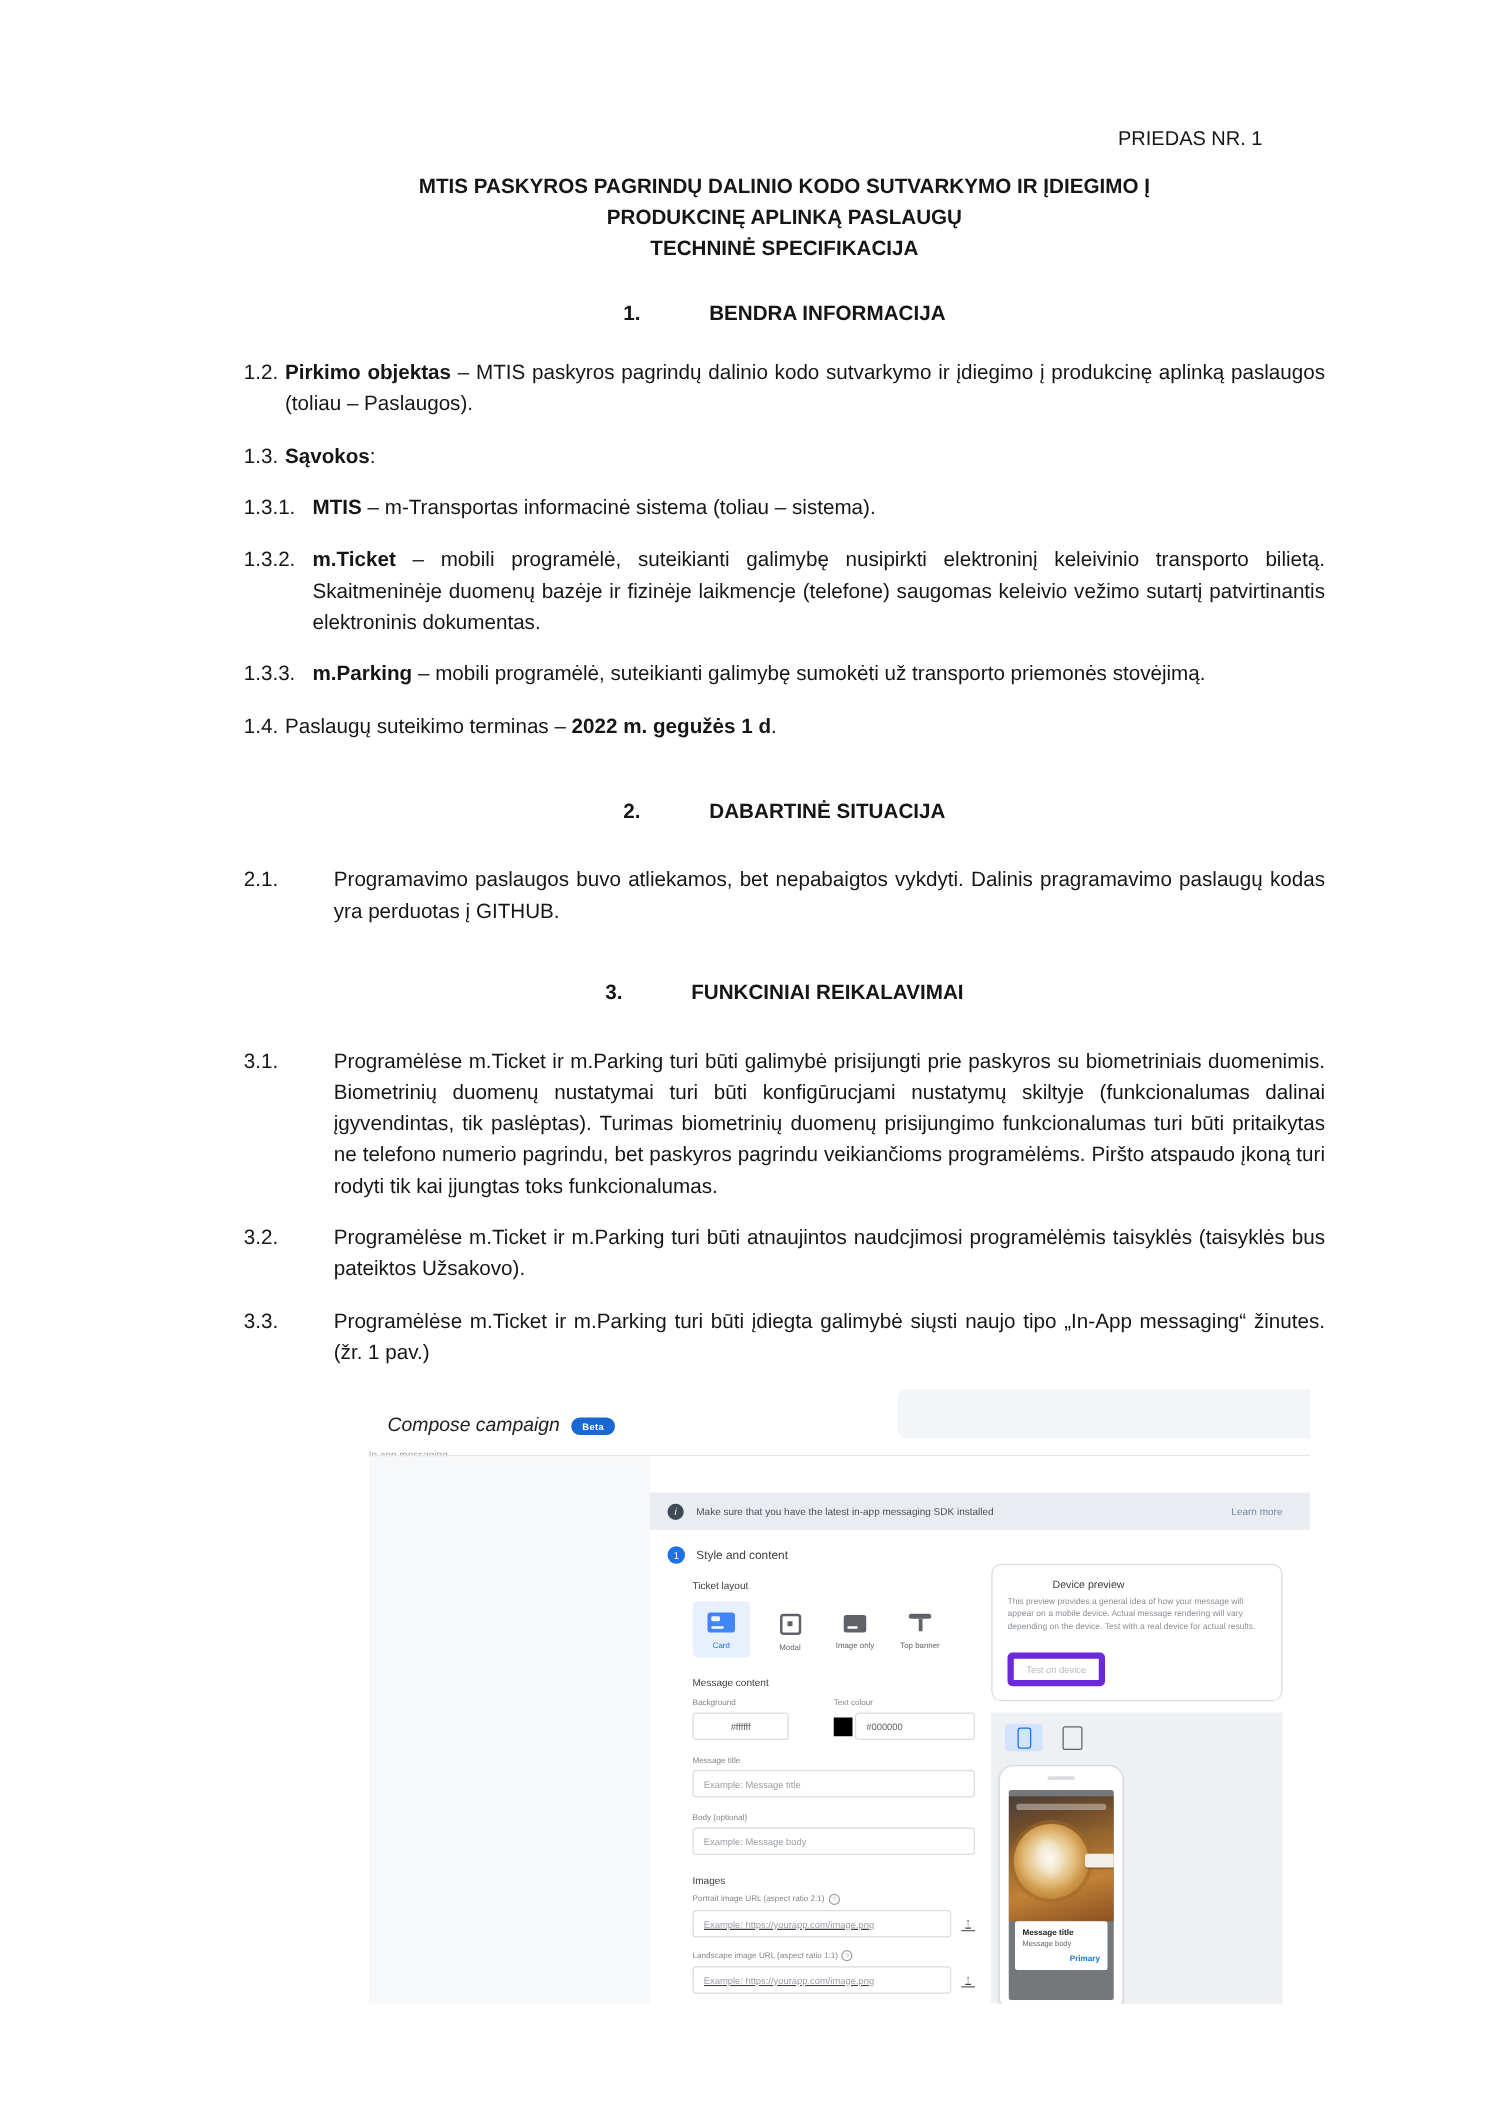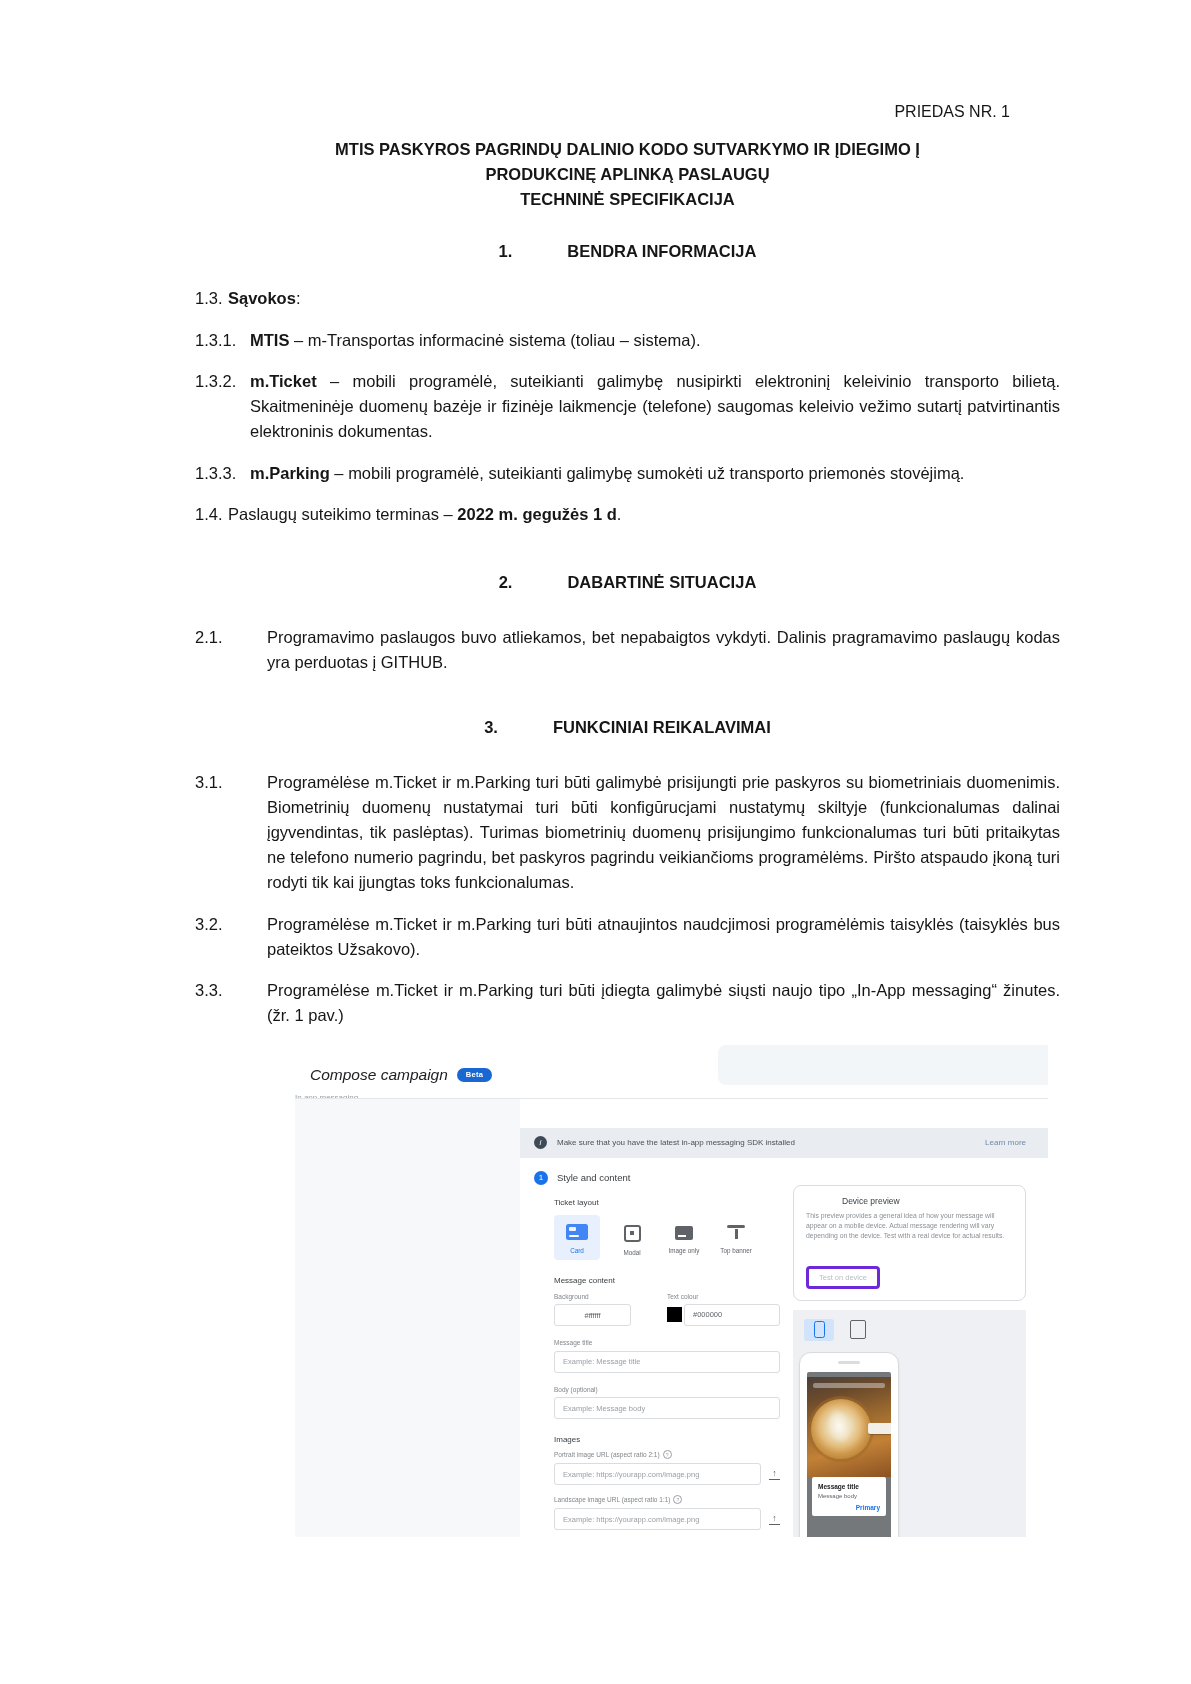--- a/index.html
+++ b/index.html
@@ -68,30 +68,30 @@
   .inp{border:1px solid #dadce0;border-radius:3px;height:20px;background:#fff;font-size:7.5px;color:#5f6368;
        font-family:inherit;box-sizing:border-box;padding:10px 8px;width:100%;outline:none;}
   .inp::placeholder{color:#9aa0a6;}
   .inp.center{text-align:center;}
   .tc-row{display:flex;align-items:center;gap:2px;}
   .swatch{width:15px;height:15px;background:#000;flex:none;}
   .f-field{margin-top:13px;}
   .images-label{margin-top:16px;margin-bottom:6px;font-size:8px;color:#3c4043;}
   .qi{width:7px;height:7px;border-radius:50%;border:1px solid #9aa0a6;color:#9aa0a6;font-size:5px;
       display:inline-flex;align-items:center;justify-content:center;flex:none;}
-  .img-row{display:flex;align-items:center;gap:8px;margin-bottom:10px;}
+  .img-row{display:flex;align-items:center;gap:8px;margin-bottom:10px;text-decoration:underline;}
   .img-row .inp{flex:1;}
   .upload{width:11px;text-align:center;color:#5f6368;font-size:9px;line-height:9px;
           border-bottom:1.5px solid #5f6368;padding-bottom:1px;flex:none;}
 
   .right-col{position:absolute;left:273px;top:86px;width:233px;}
   .prev-card{border:1px solid #dadce0;border-radius:8px;background:#fff;padding:10px 12px 11px;box-sizing:border-box;}
   .prev-title{font-size:8.5px;color:#3c4043;margin-bottom:5px;padding-left:36px;}
   .prev-desc{font-size:6.8px;color:#8a9096;line-height:10px;}
-  .prev-btn{margin-top:25px;display:inline-block;border:3px solid #6d28d9;border-radius:4px;
+  .prev-btn{margin-top:15px;display:inline-block;border:5px solid #6d28d9;border-radius:4px;
             padding:4px 10px;font-size:7.5px;color:#b9bec3;background:#fff;}
   .stage{margin-top:9px;background:#eef0f3;height:242px;padding:9px 0 0 6px;box-sizing:border-box;}
   .toggles{display:flex;gap:9px;margin-left:5px;}
   .tgl{width:30px;height:22px;border-radius:3px;display:flex;align-items:center;justify-content:center;}
   .tgl.sel{background:#d2e3fc;}
   .ic-phone{width:9px;height:15px;border:1.5px solid #1a73e8;border-radius:2.5px;}
   .ic-tablet{width:14px;height:17px;border:1.5px solid #5f6368;border-radius:2px;}
   .phone{margin-top:11px;width:100px;height:198px;background:#fff;border:1px solid #d8dbde;border-radius:12px;
          position:relative;box-shadow:0 1px 2px rgba(0,0,0,.08);box-sizing:border-box;}
   .phone-dash{position:absolute;top:8px;left:50%;transform:translateX(-50%);width:22px;height:3px;border-radius:2px;background:#dadce0;}
@@ -122,20 +122,21 @@
       <div>MTIS PASKYROS PAGRINDŲ DALINIO KODO SUTVARKYMO IR ĮDIEGIMO Į</div>
       <div>PRODUKCINĘ APLINKĄ PASLAUGŲ</div>
       <div>TECHNINĖ SPECIFIKACIJA</div>
     </div>
 
     <div class="heading h1m">
       <span>1.</span>
       <span>BENDRA INFORMACIJA</span>
     </div>
 
+    <p class="li li-a"><span class="num">1.2.</span><span class="b">Pirkimo objektas</span><span> – MTIS paskyros pagrindų dalinio kodo sutvarkymo ir įdiegimo į produkcinę aplinką paslaugos (toliau – Paslaugos).</span></p>
     <p class="li li-a"><span class="num">1.3.</span><span class="b">Sąvokos</span><span>:</span></p>
     <p class="li li-b"><span class="num">1.3.1.</span><span class="b">MTIS</span><span> – m-Transportas informacinė sistema (toliau – sistema).</span></p>
     <p class="li li-b"><span class="num">1.3.2.</span><span class="b">m.Ticket</span><span> – mobili programėlė, suteikianti galimybę nusipirkti elektroninį keleivinio transporto bilietą. Skaitmeninėje duomenų bazėje ir fizinėje laikmencje (telefone) saugomas keleivio vežimo sutartį patvirtinantis elektroninis dokumentas.</span></p>
     <p class="li li-b"><span class="num">1.3.3.</span><span class="b">m.Parking</span><span> – mobili programėlė, suteikianti galimybę sumokėti už transporto priemonės stovėjimą.</span></p>
     <p class="li li-a"><span class="num">1.4.</span><span>Paslaugų suteikimo terminas – </span><span class="b">2022 m. gegužės 1 d</span><span>.</span></p>
 
     <div class="heading h2m">
       <span>2.</span>
       <span>DABARTINĖ SITUACIJA</span>
     </div>

